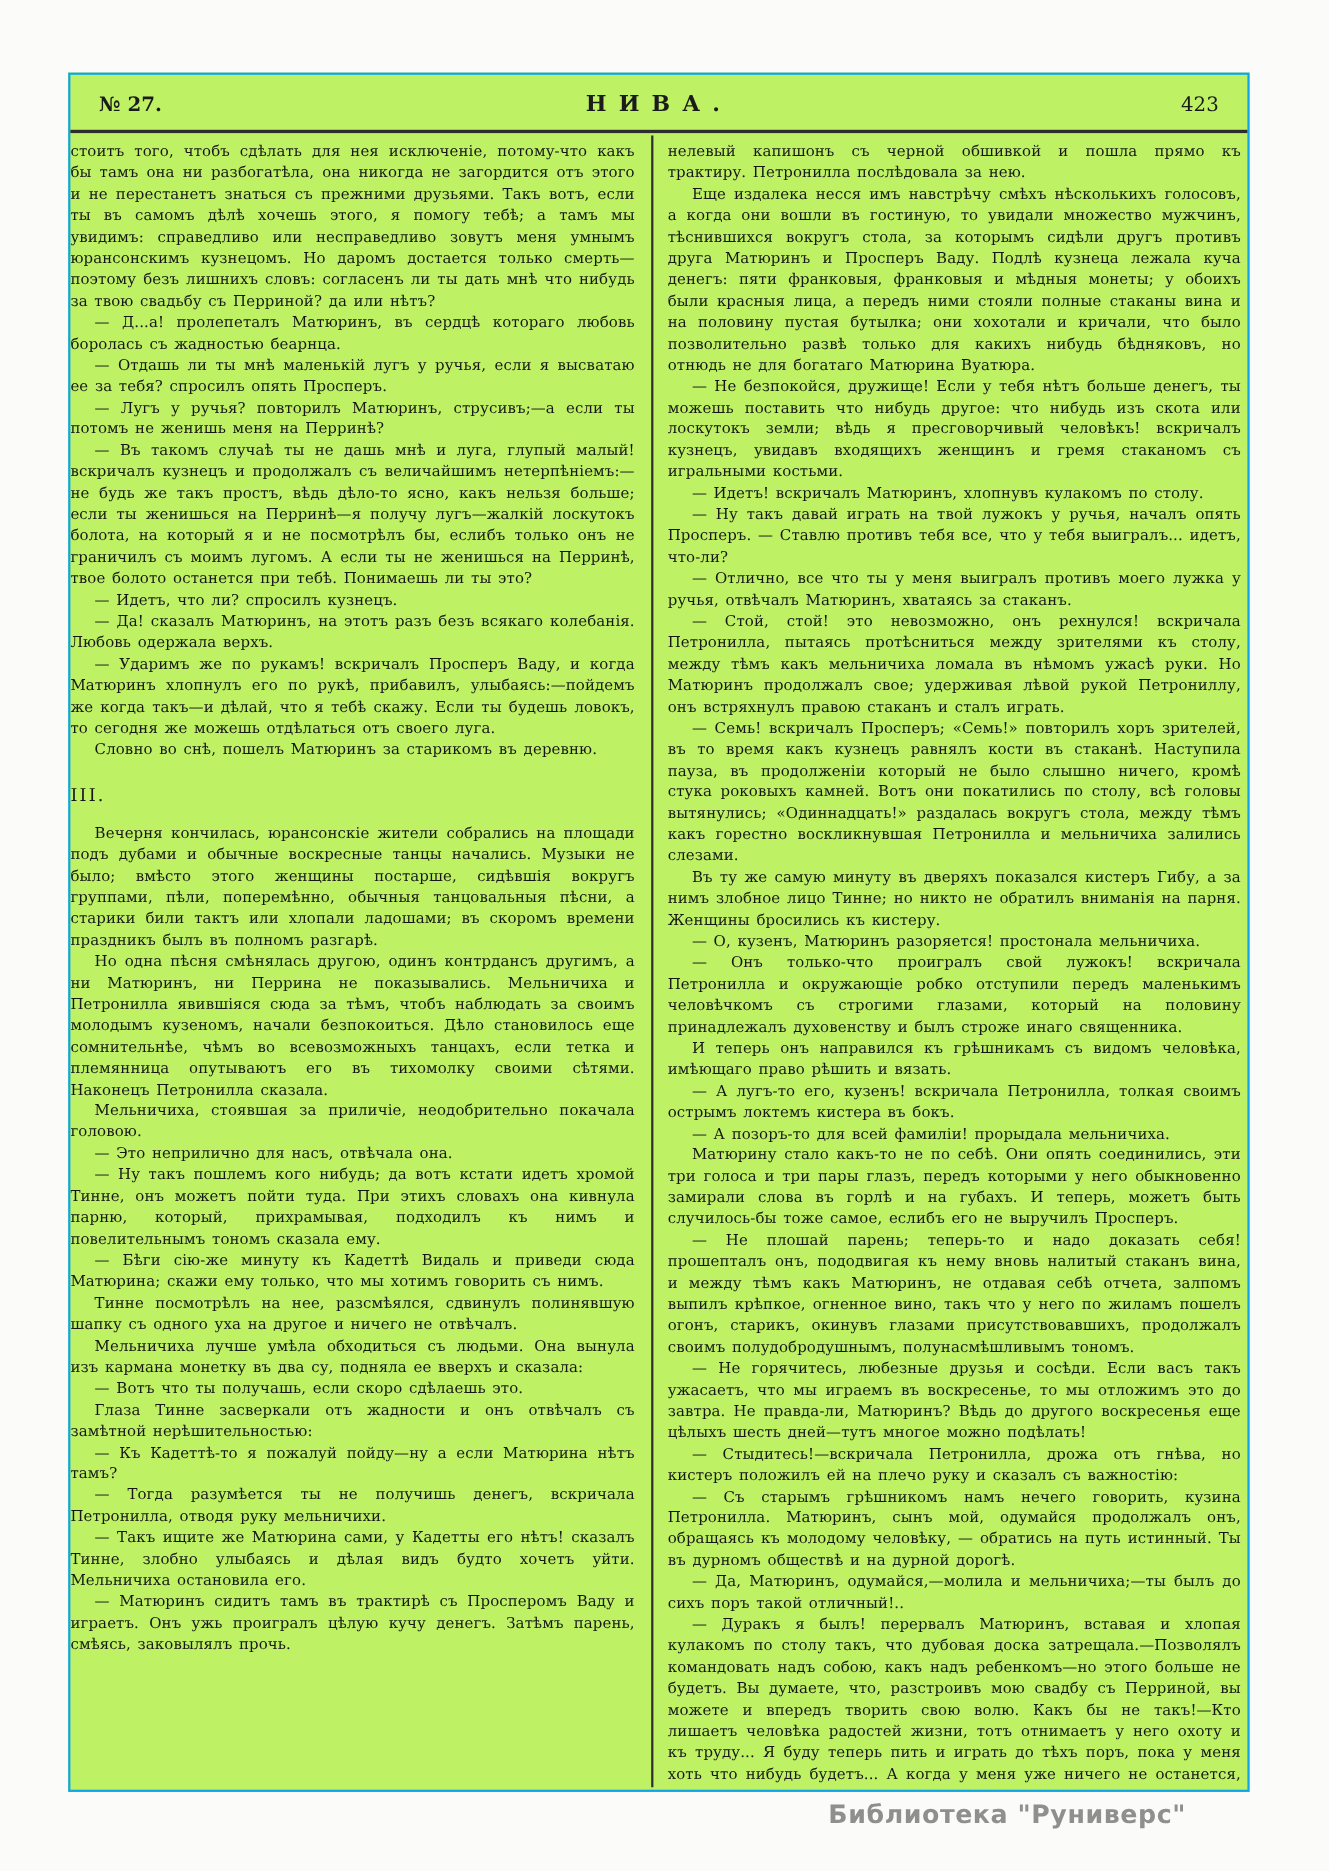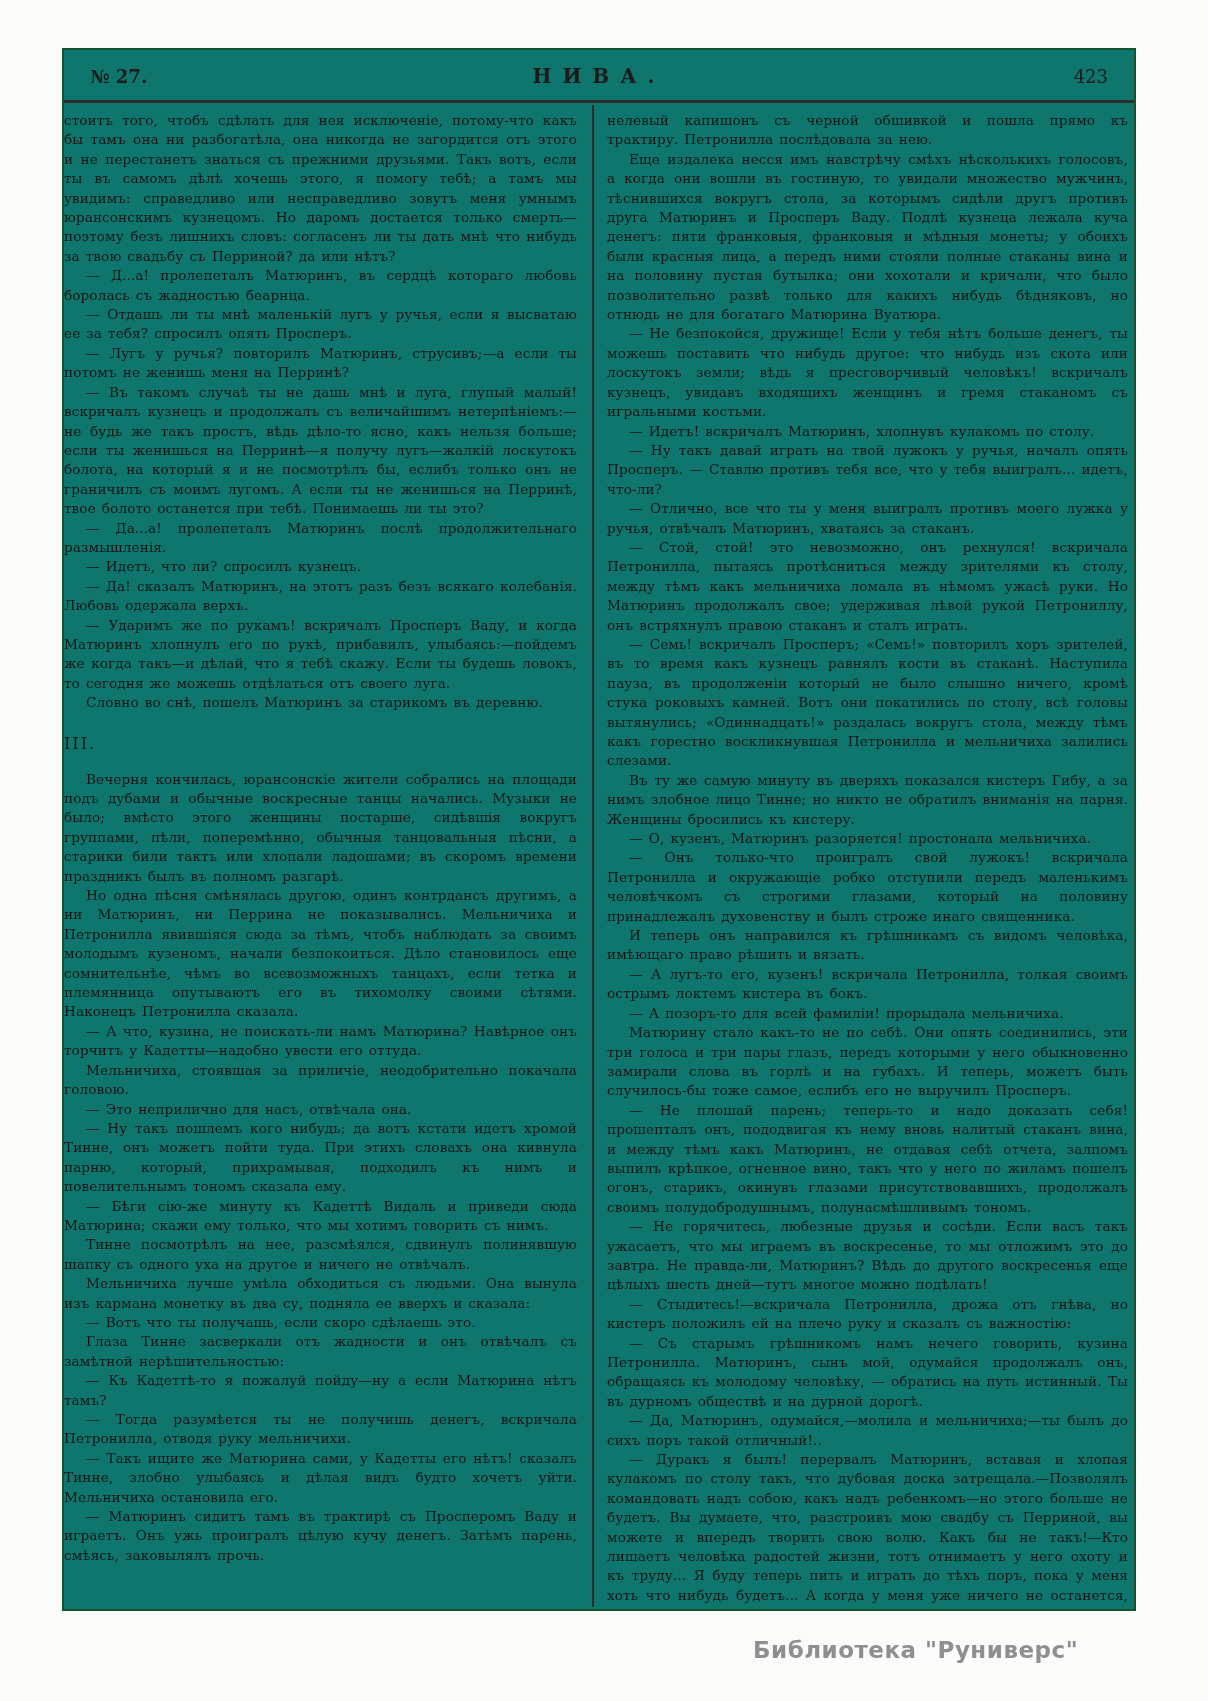--- a/index.html
+++ b/index.html
@@ -3,22 +3,22 @@
 <meta charset="utf-8">
 <style>
   html,body{margin:0;padding:0;}
   body{
     width:1208px;height:1701px;position:relative;
     background:#fbfbf9;
     font-family:"DejaVu Serif", serif;
     overflow:hidden;
   }
   .page-frame{
-    position:absolute;left:62px;top:48px;width:1074px;height:1563px;
-    border:2px solid #14532d;box-sizing:border-box;background:#0f766e;
+    position:absolute;left:62px;top:66px;width:1074px;height:1563px;
+    border:2px solid #0ea5e9;box-sizing:border-box;background:#bef264;
   }
   .page-header{
     position:absolute;top:8px;left:0;right:0;height:40px;
     display:grid;grid-template-columns:1fr auto 1fr;align-items:baseline;
     padding:0 26px;
   }
   .issue-no{font-size:18px;font-weight:bold;justify-self:start;color:#1b1b1b;}
   .magazine-title{font-size:20px;font-weight:bold;letter-spacing:11px;justify-self:center;color:#1b1b1b;padding-top:6px;}
   .page-no{font-size:18px;justify-self:end;color:#1b1b1b;}
   .header-rule{position:absolute;top:50px;left:0;right:0;height:3px;background:#2d2d2d;}
@@ -57,29 +57,27 @@
     <span class="page-no">423</span>
   </div>
   <div class="header-rule"></div>
   <div class="columns">
     <div class="col col-left" id="col-left">
         <p class="para">стоитъ того, чтобъ сдѣлать для нея исключеніе, потому-что какъ бы тамъ она ни разбогатѣла, она никогда не загордится отъ этого и не перестанетъ знаться съ прежними друзьями. Такъ вотъ, если ты въ самомъ дѣлѣ хочешь этого, я помогу тебѣ; а тамъ мы увидимъ: справедливо или несправедливо зовутъ меня умнымъ юрансонскимъ кузнецомъ. Но даромъ достается только смерть—поэтому безъ лишнихъ словъ: согласенъ ли ты дать мнѣ что нибудь за твою свадьбу съ Перриной? да или нѣтъ?</p>
         <p class="para indent">— Д...а! пролепеталъ Матюринъ, въ сердцѣ котораго любовь боролась съ жадностью беарнца.</p>
         <p class="para indent">— Отдашь ли ты мнѣ маленькій лугъ у ручья, если я высватаю ее за тебя? спросилъ опять Просперъ.</p>
         <p class="para indent">— Лугъ у ручья? повторилъ Матюринъ, струсивъ;—а если ты потомъ не женишь меня на Перринѣ?</p>
         <p class="para indent">— Въ такомъ случаѣ ты не дашь мнѣ и луга, глупый малый! вскричалъ кузнецъ и продолжалъ съ величайшимъ нетерпѣніемъ:—не будь же такъ простъ, вѣдь дѣло-то ясно, какъ нельзя больше; если ты женишься на Перринѣ—я получу лугъ—жалкій лоскутокъ болота, на который я и не посмотрѣлъ бы, еслибъ только онъ не граничилъ съ моимъ лугомъ. А если ты не женишься на Перринѣ, твое болото останется при тебѣ. Понимаешь ли ты это?</p>
-        <p class="para indent">— Да...а! пролепеталъ Матюринъ послѣ продолжительнаго размышленія.</p>
         <p class="para indent">— Идетъ, что ли? спросилъ кузнецъ.</p>
         <p class="para indent">— Да! сказалъ Матюринъ, на этотъ разъ безъ всякаго колебанія. Любовь одержала верхъ.</p>
         <p class="para indent">— Ударимъ же по рукамъ! вскричалъ Просперъ Ваду, и когда Матюринъ хлопнулъ его по рукѣ, прибавилъ, улыбаясь:—пойдемъ же когда такъ—и дѣлай, что я тебѣ скажу. Если ты будешь ловокъ, то сегодня же можешь отдѣлаться отъ своего луга.</p>
         <p class="para indent">Словно во снѣ, пошелъ Матюринъ за старикомъ въ деревню.</p>
         <div class="section-heading">III.</div>
         <p class="para indent">Вечерня кончилась, юрансонскіе жители собрались на площади подъ дубами и обычные воскресные танцы начались. Музыки не было; вмѣсто этого женщины постарше, сидѣвшія вокругъ группами, пѣли, поперемѣнно, обычныя танцовальныя пѣсни, а старики били тактъ или хлопали ладошами; въ скоромъ времени праздникъ былъ въ полномъ разгарѣ.</p>
         <p class="para indent">Но одна пѣсня смѣнялась другою, одинъ контрдансъ другимъ, а ни Матюринъ, ни Перрина не показывались. Мельничиха и Петронилла явившіяся сюда за тѣмъ, чтобъ наблюдать за своимъ молодымъ кузеномъ, начали безпокоиться. Дѣло становилось еще сомнительнѣе, чѣмъ во всевозможныхъ танцахъ, если тетка и племянница опутываютъ его въ тихомолку своими сѣтями. Наконецъ Петронилла сказала.</p>
-        <p class="para indent">— А что, кузина, не поискать-ли намъ Матюрина? Навѣрное онъ торчитъ у Кадетты—надобно увести его оттуда.</p>
         <p class="para indent">Мельничиха, стоявшая за приличіе, неодобрительно покачала головою.</p>
         <p class="para indent">— Это неприлично для насъ, отвѣчала она.</p>
         <p class="para indent">— Ну такъ пошлемъ кого нибудь; да вотъ кстати идетъ хромой Тинне, онъ можетъ пойти туда. При этихъ словахъ она кивнула парню, который, прихрамывая, подходилъ къ нимъ и повелительнымъ тономъ сказала ему.</p>
         <p class="para indent">— Бѣги сію-же минуту къ Кадеттѣ Видаль и приведи сюда Матюрина; скажи ему только, что мы хотимъ говорить съ нимъ.</p>
         <p class="para indent">Тинне посмотрѣлъ на нее, разсмѣялся, сдвинулъ полинявшую шапку съ одного уха на другое и ничего не отвѣчалъ.</p>
         <p class="para indent">Мельничиха лучше умѣла обходиться съ людьми. Она вынула изъ кармана монетку въ два су, подняла ее вверхъ и сказала:</p>
         <p class="para indent">— Вотъ что ты получашь, если скоро сдѣлаешь это.</p>
         <p class="para indent">Глаза Тинне засверкали отъ жадности и онъ отвѣчалъ съ замѣтной нерѣшительностью:</p>
         <p class="para indent">— Къ Кадеттѣ-то я пожалуй пойду—ну а если Матюрина нѣтъ тамъ?</p>
         <p class="para indent">— Тогда разумѣется ты не получишь денегъ, вскричала Петронилла, отводя руку мельничихи.</p>

